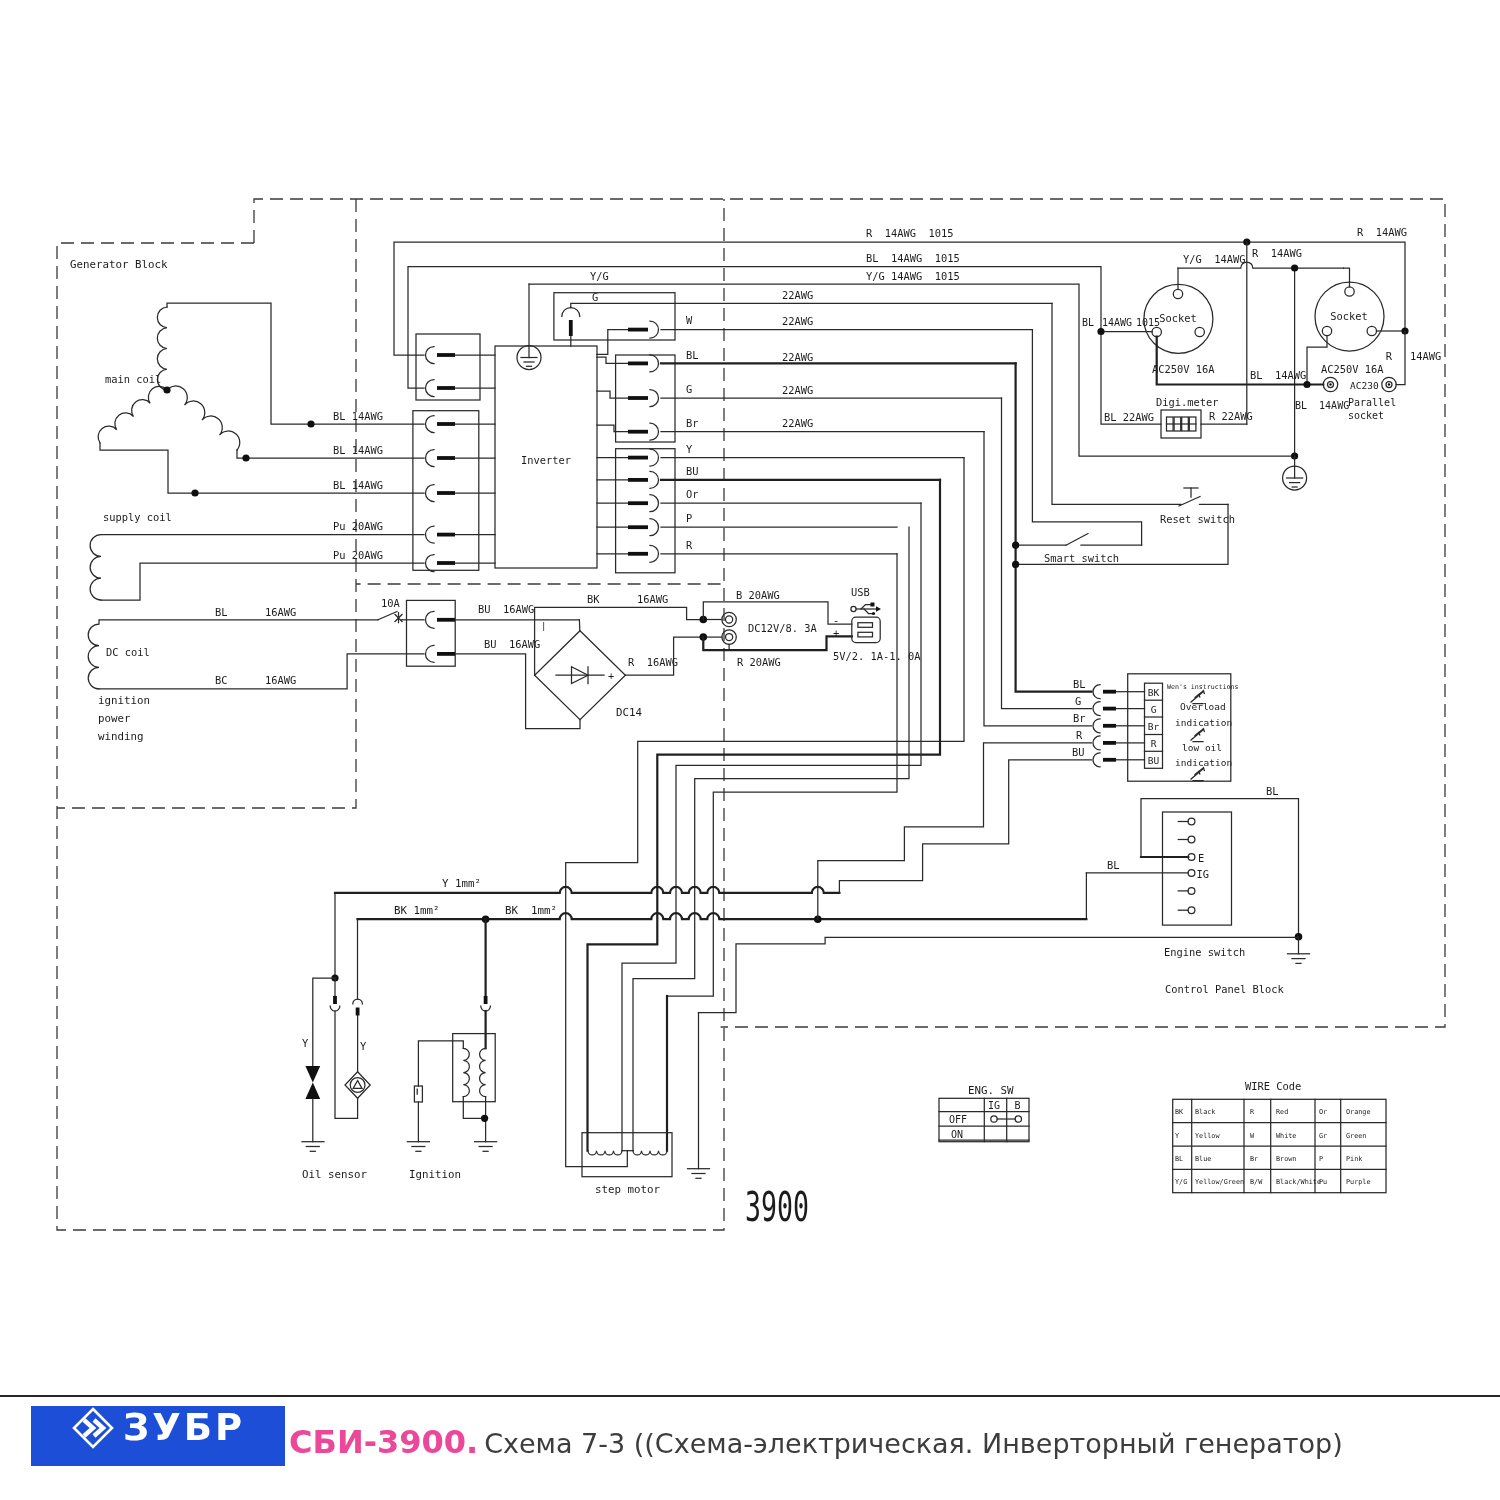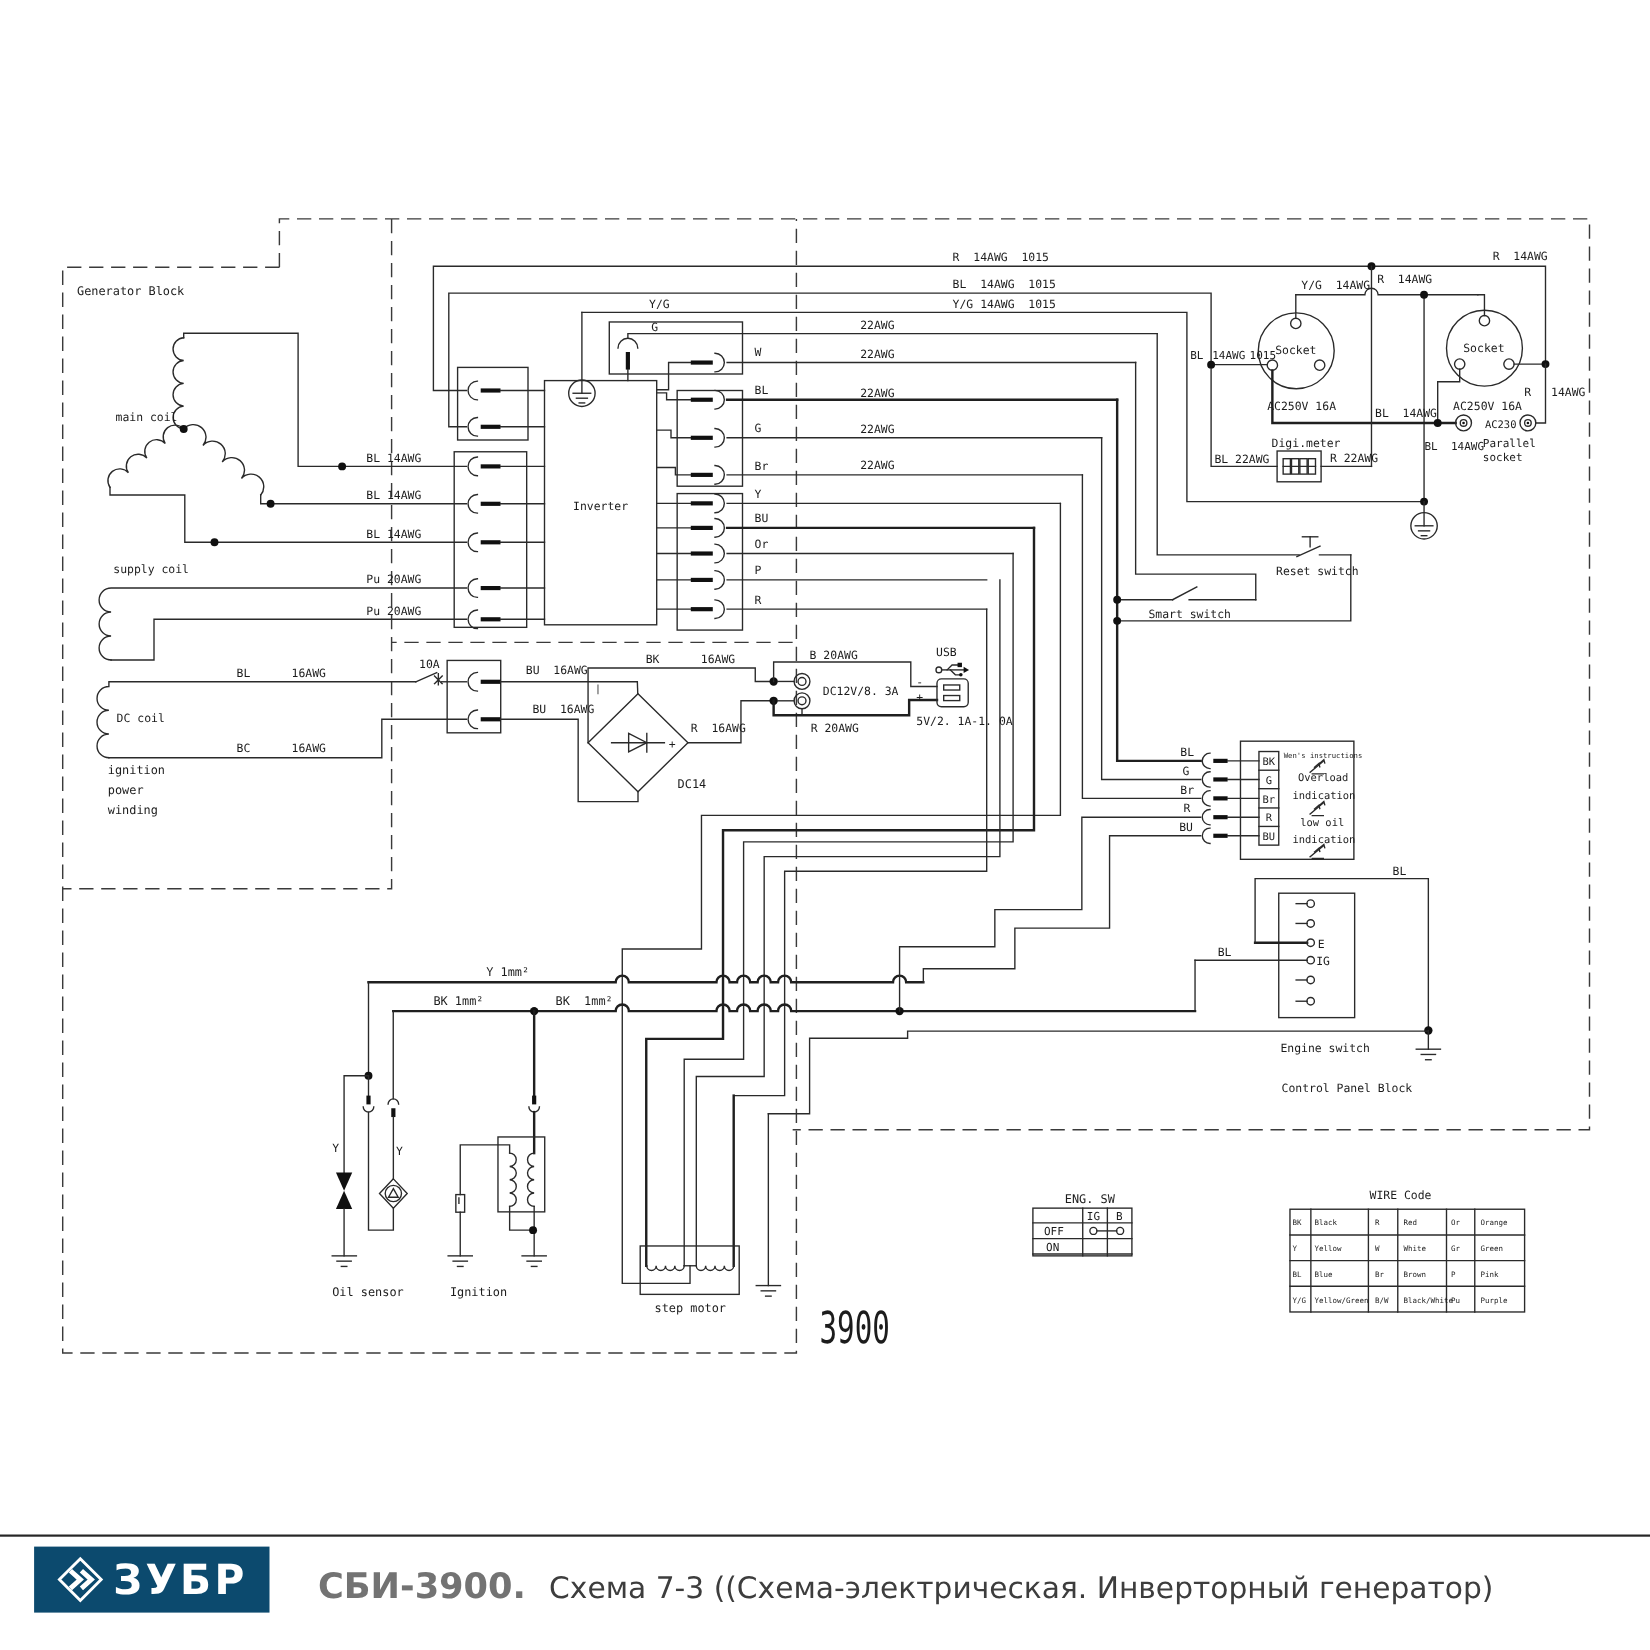--- a/index.html
+++ b/index.html
@@ -5,24 +5,24 @@
   html,body{margin:0;padding:0;background:#ffffff;}
   #page{position:relative;width:1500px;height:1500px;background:#ffffff;overflow:hidden;}
   svg text{white-space:pre;font-family:"DejaVu Sans Mono",monospace;fill:#1c1c1c;}
   .w{stroke:#2a2a2a;stroke-width:1.25;fill:none;stroke-linecap:square;stroke-linejoin:miter;}
   .wt{stroke:#1f1f1f;stroke-width:2.2;fill:none;stroke-linecap:square;stroke-linejoin:miter;}
   .dash{stroke:#3a3a3a;stroke-width:1.3;fill:none;stroke-dasharray:13 7;}
   .bar{stroke:#101010;stroke-width:3.8;fill:none;stroke-linecap:butt;}
   .dot{fill:#101010;stroke:none;}
   .blk{fill:#101010;stroke:none;}
   .footer-bar{position:absolute;left:0;top:1395px;width:1500px;height:2px;background:#262626;}
-  .logo{position:absolute;left:31px;top:1406px;width:214px;height:60px;background:#0c4a6e;display:flex;align-items:center;justify-content:center;}
+  .logo{position:absolute;left:31px;top:1406px;width:254px;height:60px;background:#1d4ed8;display:flex;align-items:flex-start;justify-content:center;}
   .logo-text{color:#ffffff;font-family:"DejaVu Sans",sans-serif;font-weight:bold;font-size:37px;letter-spacing:3px;margin-left:8px;transform:scaleY(1.02);}
   .title-line{position:absolute;left:289px;top:1423px;width:1180px;font-family:"DejaVu Sans",sans-serif;font-size:27px;color:#3d3d3d;white-space:nowrap;}
-  .title-line b{color:#737373;font-weight:bold;margin-right:21px;font-size:32px;}
+  .title-line b{color:#ec4899;font-weight:bold;margin-right:6px;font-size:32px;}
 </style>
 </head>
 <body>
 
 <div id="page">
 <svg width="1500" height="1395" viewBox="0 0 1500 1395">
 
   <g>
     <polyline class="dash" points="254,243 57,243 57,1230 724,1230 724,199"></polyline>
     <polyline class="dash" points="254,243 254,199 1445,199 1445,1027 720.6,1027"></polyline>

